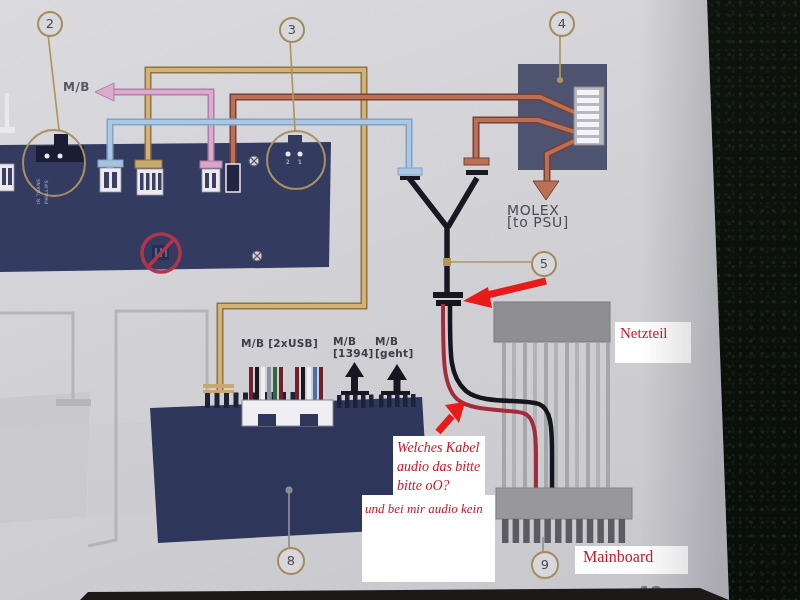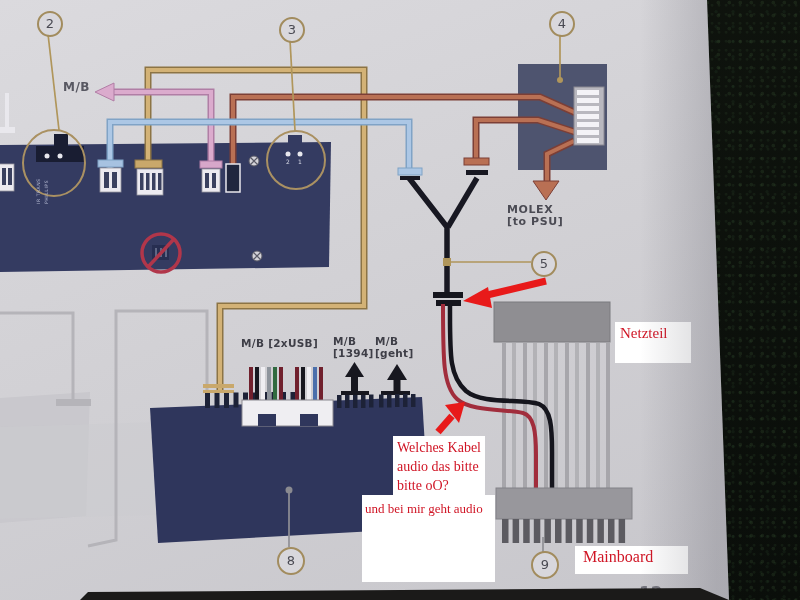--- a/index.html
+++ b/index.html
@@ -15,32 +15,32 @@
   .paper{position:absolute;inset:0;
          clip-path:polygon(0 0,707px 0,729px 600px,0 600px);
          background:linear-gradient(160deg,#dbdade 0%,#d2d1d5 45%,#c7c6cb 100%);}
   .edge-shade{position:absolute;top:0;left:640px;width:90px;height:600px;
          background:linear-gradient(to right,rgba(70,70,82,0) 0%,rgba(70,70,82,.22) 85%);}
   .blur-layer{position:absolute;inset:0;filter:blur(0.45px) saturate(.96);}
   .sharp-layer{position:absolute;inset:0;}
   svg{position:absolute;left:0;top:0;}
   .lbl{position:absolute;color:#44444c;text-align:left;line-height:12px;}
   .lbl-mb{font-size:12px;font-weight:bold;color:#585862;letter-spacing:.5px;}
-  .lbl-molex{font-size:11px;font-weight:bold;letter-spacing:.6px;color:#4b4b54;}
+  .lbl-molex{font-size:14px;font-weight:normal;letter-spacing:.6px;color:#4b4b54;}
   .lbl-hdr{font-size:10.5px;font-weight:bold;color:#3e3e47;letter-spacing:.3px;}
   .badge{position:absolute;width:22px;height:22px;border-radius:50%;
          border:2px solid #a38c5c;background:rgba(217,216,221,.92);
          color:#4a4a53;font-size:13px;line-height:21px;text-align:center;}
   .badge.big{width:24px;height:24px;line-height:23px;}
   .pinnum{position:absolute;width:10px;color:#d9dbe8;font-size:6px;text-align:center;}
   .vtext{position:absolute;writing-mode:vertical-rl;transform:rotate(180deg);
          font-size:4.5px;letter-spacing:.6px;color:#c3c7dd;opacity:.9;height:36px;}
   .note{position:absolute;background:#ffffff;color:#d01525;
         font-family:"Liberation Serif",serif;}
-  .note div{white-space:nowrap;}
+  .note div{white-space:nowrap;font-style:italic;}
   .pagenum{position:absolute;left:639px;top:583px;font-size:17px;font-weight:bold;color:#75757e;}
   .bottom-strip{position:absolute;inset:0;background:#1b1a19;
         clip-path:polygon(80px 600px,88px 592px,700px 588px,729px 600px);}
 </style>
 </head>
 <body>
 
 <div class="scene">
   <div class="paper">
     <div class="blur-layer">
@@ -319,21 +319,21 @@
 
       <div class="note" style="left:615px;top:322px;width:71px;height:38px;font-size:15px;padding:3px 0 0 5px;">Netzteil</div>
 
       <div class="note" style="left:393px;top:436px;width:88px;height:58px;font-size:14px;line-height:19px;padding:2px 0 0 4px;">
         <div>Welches Kabel</div>
         <div>audio das bitte</div>
         <div>bitte oO?</div>
       </div>
 
       <div class="note" style="left:362px;top:495px;width:130px;height:84px;font-size:13px;line-height:21px;padding:3px 0 0 3px;">
-        <div>und bei mir geht audio</div>
+        <div>und bei mir audio kein</div>
       </div>
 
       <div class="note" style="left:575px;top:546px;width:105px;height:26px;font-size:16px;padding:2px 0 0 8px;">Mainboard</div>
     </div>
 
     <div class="edge-shade"></div>
   </div>
 
   <div class="bottom-strip"></div>
 </div>

